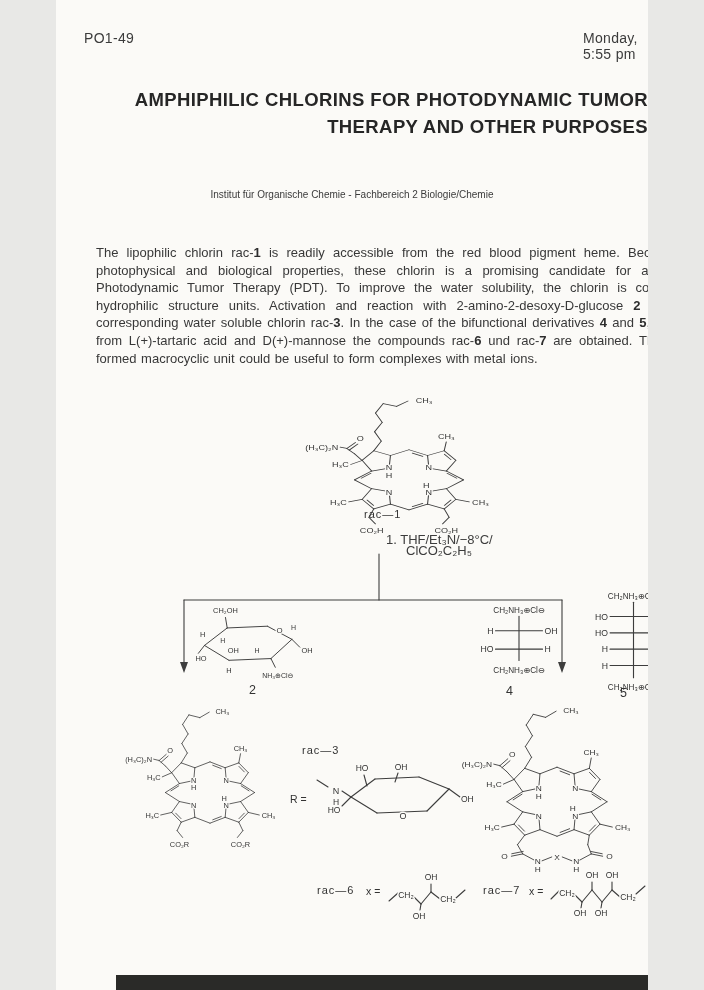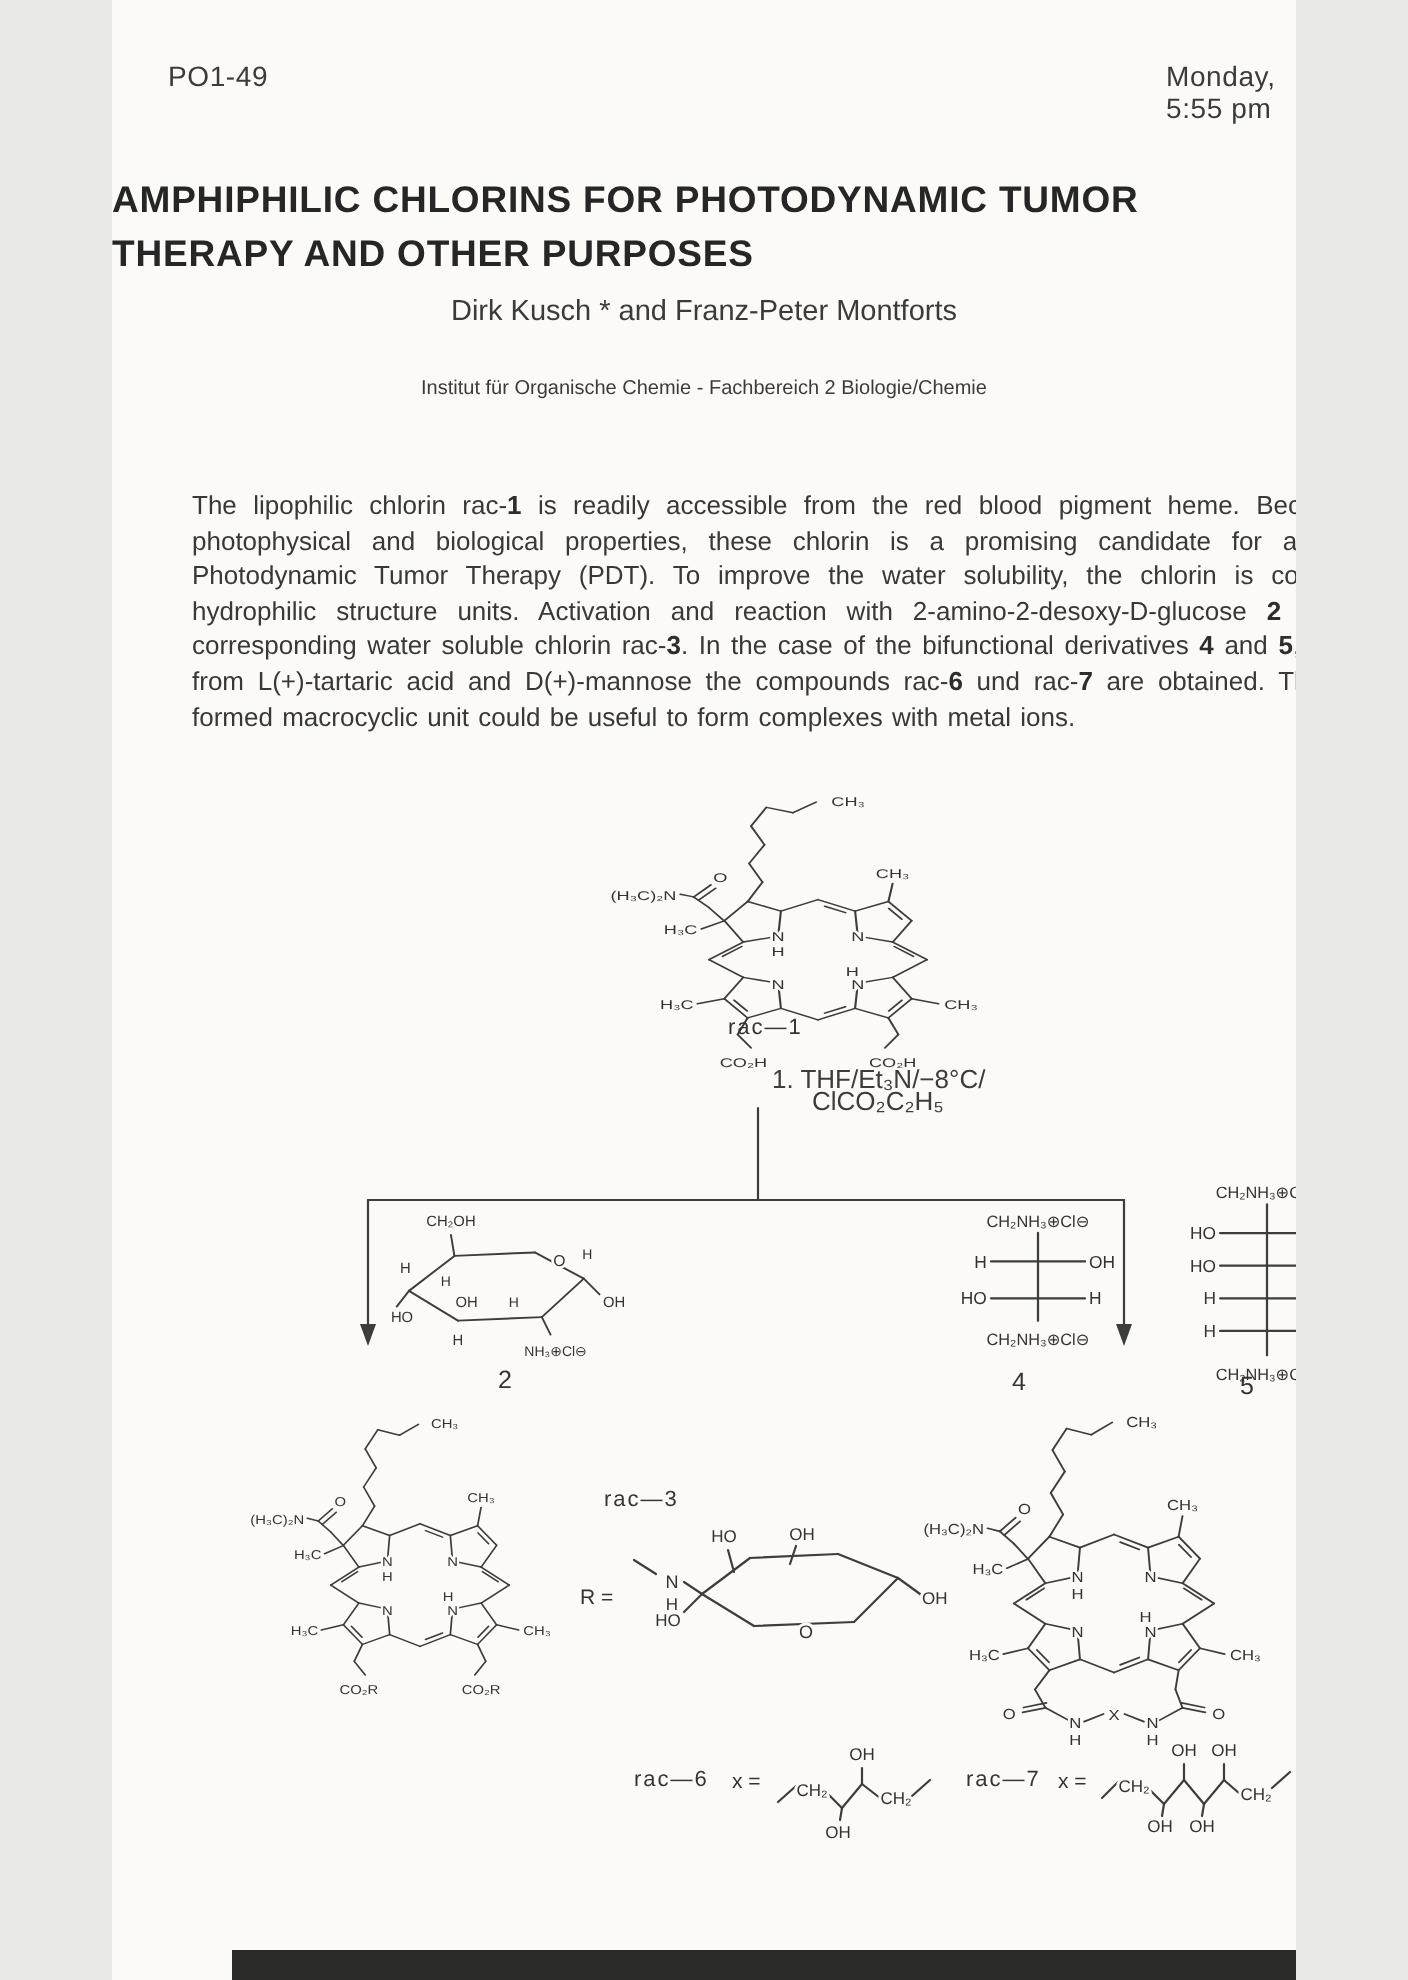--- a/index.html
+++ b/index.html
@@ -1,20 +1,20 @@
 <!DOCTYPE html>
 <html><head>
 <meta charset="utf-8">
 <style>
   html,body{margin:0;padding:0;background:#e8e8e6;}
   .page{position:relative;width:592px;height:990px;margin:0 auto;background:#fbfaf7;
         font-family:"Liberation Sans","DejaVu Sans",sans-serif;color:#3b3b3b;overflow:hidden;}
   .hl{position:absolute;left:28px;top:30px;font-size:14px;letter-spacing:.3px;}
   .hr{position:absolute;left:527px;top:30px;font-size:14px;letter-spacing:.3px;}
-  .title{position:absolute;left:0;top:86px;width:100%;text-align:left;font-size:18.5px;
+  .title{position:absolute;left:0;top:86px;width:100%;text-align:right;font-size:18.5px;
          font-weight:bold;line-height:27px;color:#262626;letter-spacing:.4px;}
   .authors{position:absolute;left:0;top:148px;width:100%;text-align:center;font-size:14.5px;}
   .affil{position:absolute;left:0;top:185px;width:100%;text-align:center;font-size:10px;line-height:19.5px;}
   .abstract{position:absolute;left:40px;top:244px;width:628px;font-size:13px;line-height:17.6px;
             text-align:justify;word-spacing:1px;color:#383838;}
   .abstract b{font-weight:bold;color:#2d2d2d;}
   svg.struct{position:absolute;overflow:visible;}
   .bd, svg.struct line{stroke:#3d3d3d;stroke-width:1.1;stroke-linecap:round;fill:none;}
   .at, svg.struct text{fill:#333;stroke:#fbfaf7;stroke-width:3px;paint-order:stroke;stroke-linejoin:round;
        font-family:"Liberation Sans","DejaVu Sans",sans-serif;}
@@ -32,21 +32,20 @@
 <div class="page">
 
   <span class="hl">PO1-49</span>
   <span class="hr">Monday, 5:55 pm</span>
 
   <div class="title">
     <div>AMPHIPHILIC CHLORINS FOR PHOTODYNAMIC TUMOR</div>
     <div>THERAPY AND OTHER PURPOSES</div>
   </div>
 
-  <div class="authors">Dirk Kusch * and Franz-Peter Montforts</div>
 
   <div class="affil">
     <div>Institut für Organische Chemie - Fachbereich 2 Biologie/Chemie</div>
   </div>
 
   <div class="abstract"><span>The lipophilic chlorin rac-</span><b>1</b><span> is readily accessible from the red blood pigment heme. Because of the photophysical and biological properties, these chlorin is a promising candidate for application in Photodynamic Tumor Therapy (PDT). To improve the water solubility, the chlorin is combined with hydrophilic structure units. Activation and reaction with 2-amino-2-desoxy-D-glucose </span><b>2</b><span> lead to the corresponding water soluble chlorin rac-</span><b>3</b><span>. In the case of the bifunctional derivatives </span><b>4</b><span> and </span><b>5</b><span>, synthesized from L(+)-tartaric acid and D(+)-mannose the compounds rac-</span><b>6</b><span> und rac-</span><b>7</b><span> are obtained. The additional formed macrocyclic unit could be useful to form complexes with metal ions.</span></div>
 
   <svg class="struct" id="rac1-svg" style="left:243px;top:393px" width="220" height="155" viewBox="0 0 230 232" preserveAspectRatio="none">
       <line x1="94.20014616596467" y1="112.35163917112153" x2="95.61504638717274" y2="93.59580391261991" stroke-width="1.1" class="bd"></line>
       <line x1="94.20014616596467" y1="112.35163917112153" x2="75.92505861111015" y2="116.80186093440798" stroke-width="1.1" class="bd"></line>

